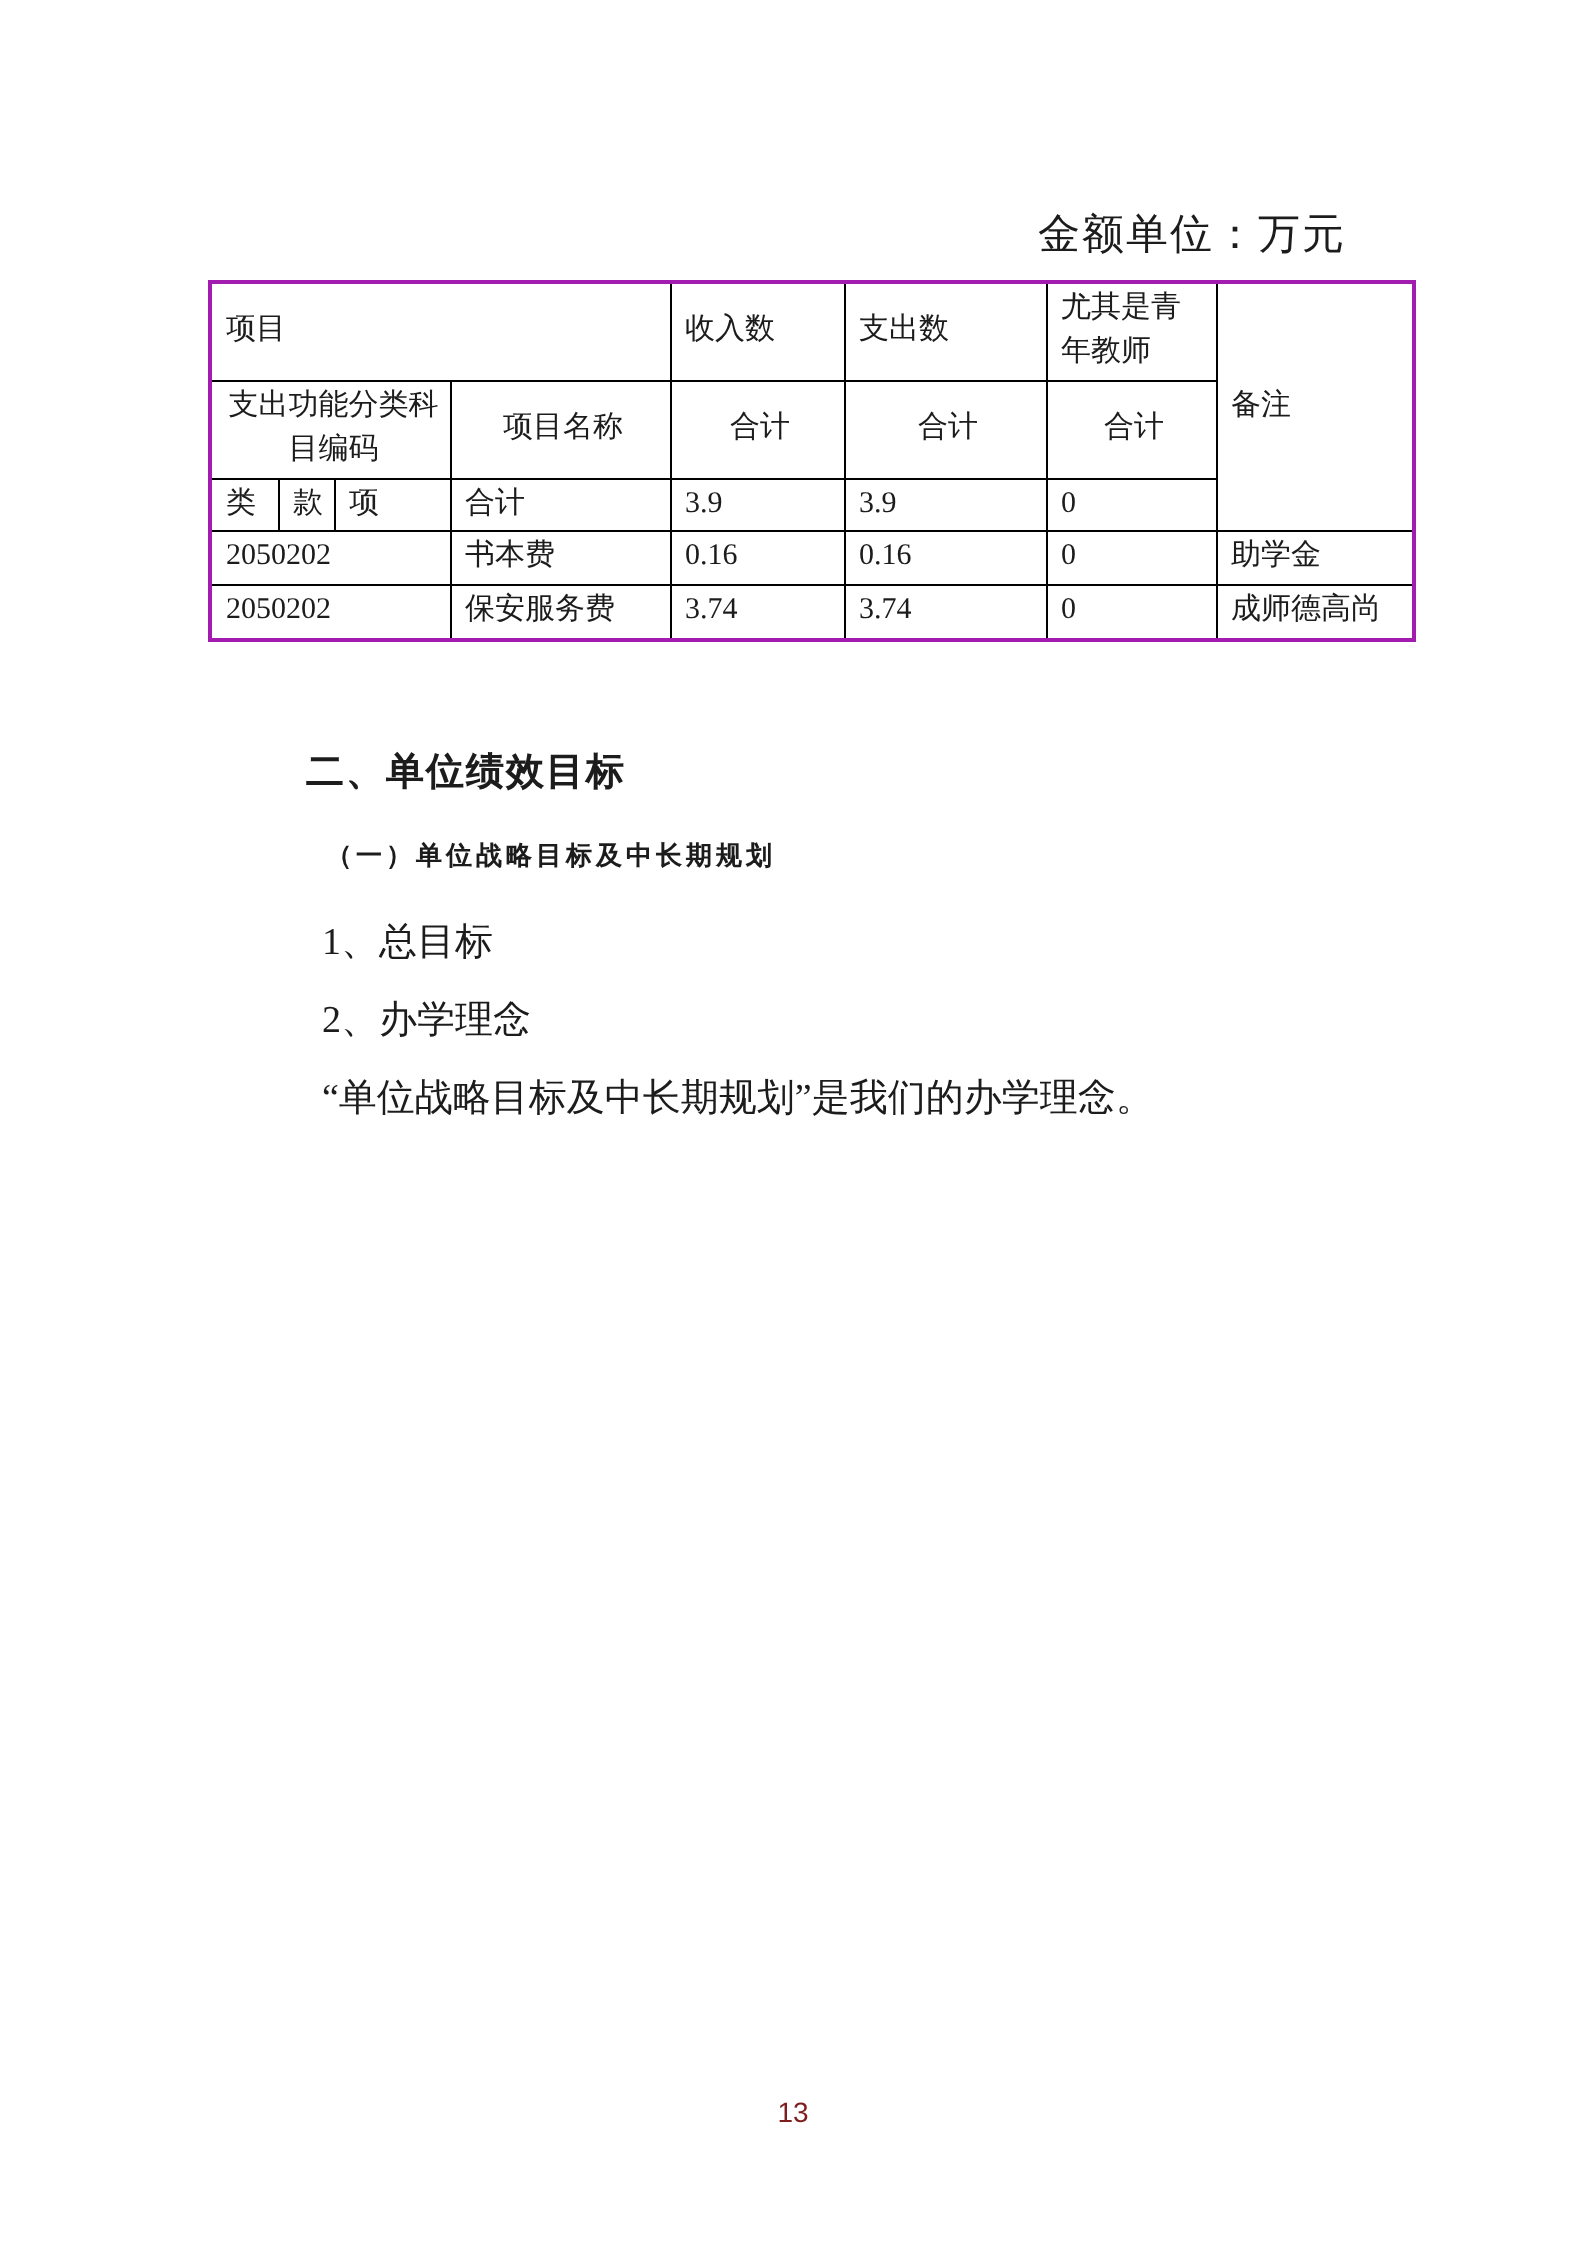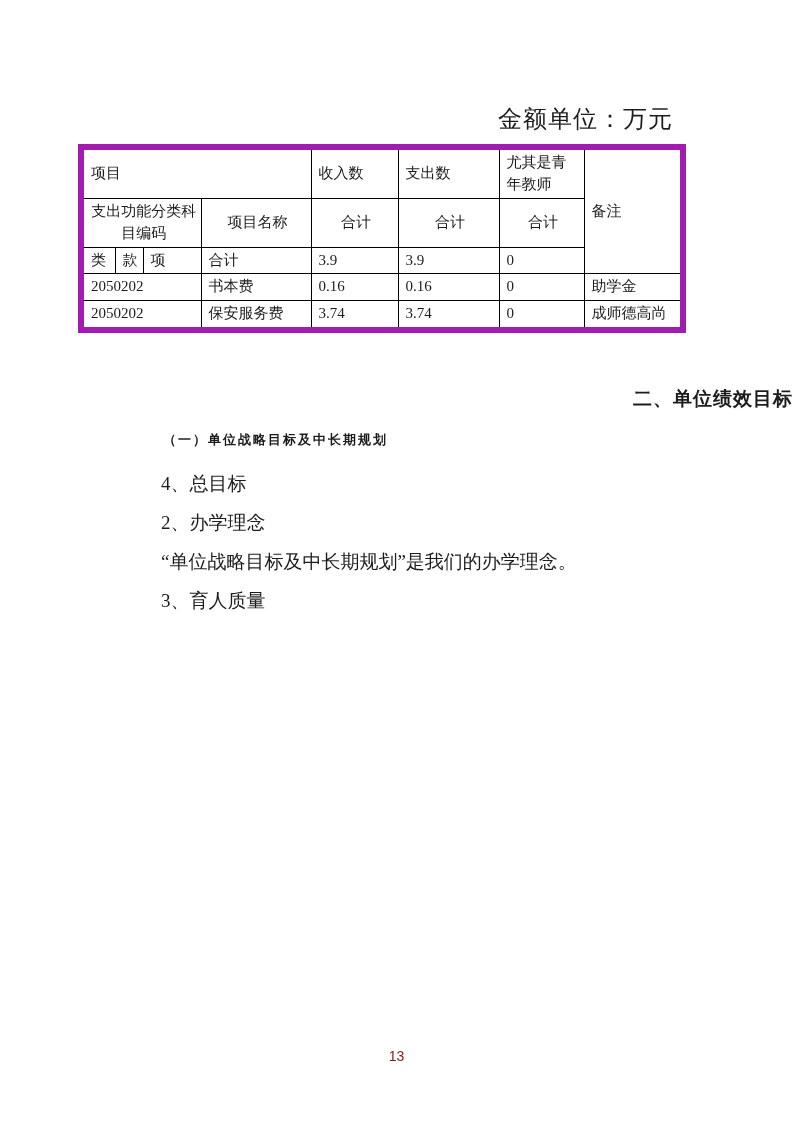--- a/index.html
+++ b/index.html
@@ -10,32 +10,32 @@
     margin: 0 auto;
     background: #ffffff;
     color: #1c1c1c;
     font-family: "Liberation Serif", "DejaVu Serif", serif;
     overflow: hidden;
   }
   
   .unit-line {
     padding: 103px 120px 0 0;
     text-align: right;
-    font-size: 24px;
+    font-size: 21px;
     letter-spacing: 1px;
   }
   
   table.budget {
-    margin: 9px 0 0 78px;
+    margin: 9px 0 0 104px;
     width: 602px;
     border-collapse: collapse;
     table-layout: fixed;
     font-size: 15px;
     line-height: 1.45;
-    border: 6px solid #a21caf;
+    border: 2px solid #a21caf;
   }
   table.budget td {
     border: 1.5px solid #000;
     padding: 2px 4px 2px 7px;
     vertical-align: middle;
     overflow: hidden;
   }
   tr.r1 { height: 48px; }
   tr.r2 { height: 49px; text-align: center; }
   tr.r3 { height: 24px; }
@@ -43,21 +43,20 @@
   tr.r5 { height: 27px; }
   .carry-inner { display: inline-block; max-width: 64px; }
   
   .h1 {
     margin: 53px 0 0 153px;
     font-family: "Liberation Sans", "DejaVu Sans", sans-serif;
     font-weight: bold;
     font-size: 19px;
     letter-spacing: 1px;
     line-height: 26px;
-    text-align: right;
   }
   .h2 {
     margin: 15px 0 0 163px;
     font-weight: bold;
     font-size: 13px;
     letter-spacing: 2px;
     line-height: 26px;
   }
   
   .body-text {
@@ -137,28 +136,25 @@
         <td>成师德高尚</td>
       </tr>
     </tbody>
   </table>
 
   <div class="h1">二、单位绩效目标</div>
   <div class="h2">（一）单位战略目标及中长期规划</div>
 
   <div class="body-text">
     <div class="para">
-      <div class="line indent">4、总目标</div>
+      <div class="line indent">1、总目标</div>
     </div>
     <div class="para">
       <div class="line indent">2、办学理念</div>
     </div>
     <div class="para">
       <div class="line indent">“单位战略目标及中长期规划”是我们的办学理念。</div>
-    </div>
-    <div class="para">
-      <div class="line indent">3、育人质量</div>
     </div>
   </div>
 
   <div class="footer">13</div>
 
 </div>
 
 </body></html>

